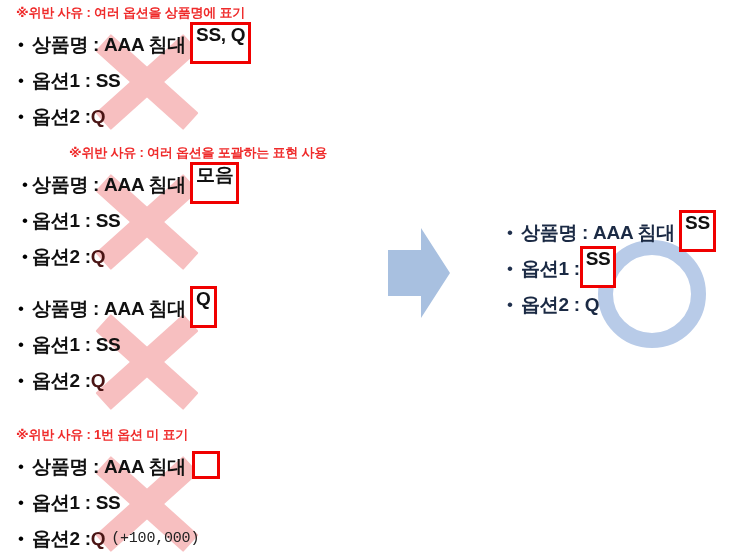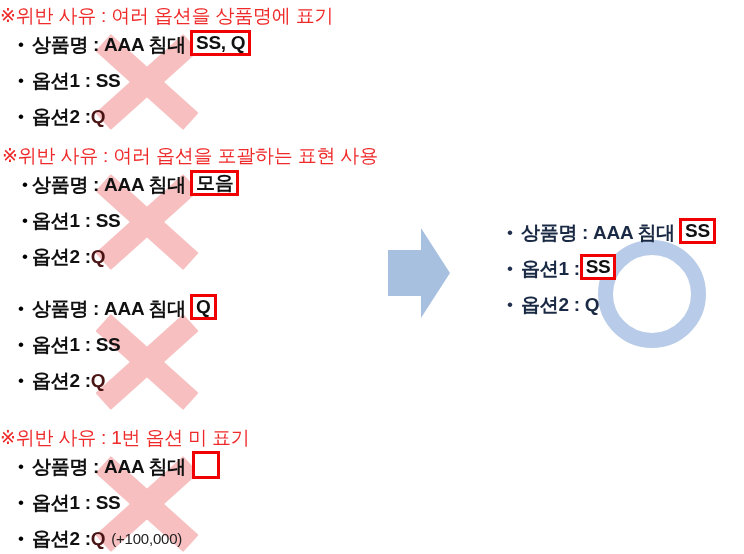--- a/index.html
+++ b/index.html
@@ -33,26 +33,26 @@
   }
 
   .bad-block {
     position: absolute;
     left: 0;
     width: 380px;
   }
 
   .reason {
     color: #ef2a2a;
-    font-size: 19px;
-    font-weight: normal;
+    font-size: 13px;
+    font-weight: bold;
     line-height: 1;
     letter-spacing: -0.2px;
     white-space: nowrap;
-    margin-left: 0;
+    margin-left: 16px;
     height: 16px;
   }
 
   .bullet-line {
     display: flex;
     align-items: center;
     height: 36px;
     margin-left: 18px;
     white-space: nowrap;
     position: relative;
@@ -75,27 +75,28 @@
   .q-dark {
     color: #4a1414;
     font-weight: bold;
   }
   .price-note {
     font-size: 15px;
     font-weight: normal;
     color: #222222;
     margin-left: 6px;
     letter-spacing: -0.2px;
+    font-family: Liberation Mono, monospace;
   }
 
   
   .redbox {
     display: inline-block;
     border: 3px solid #f00000;
-    padding: 0px 3px 1px 3px;
+    padding: 0px 3px 17px 3px;
     margin-left: 4px;
     line-height: 1;
     background: #ffffff;
     position: relative;
     top: -1px;
   }
   .redbox.empty {
     width: 22px;
     height: 22px;
     padding: 0;

